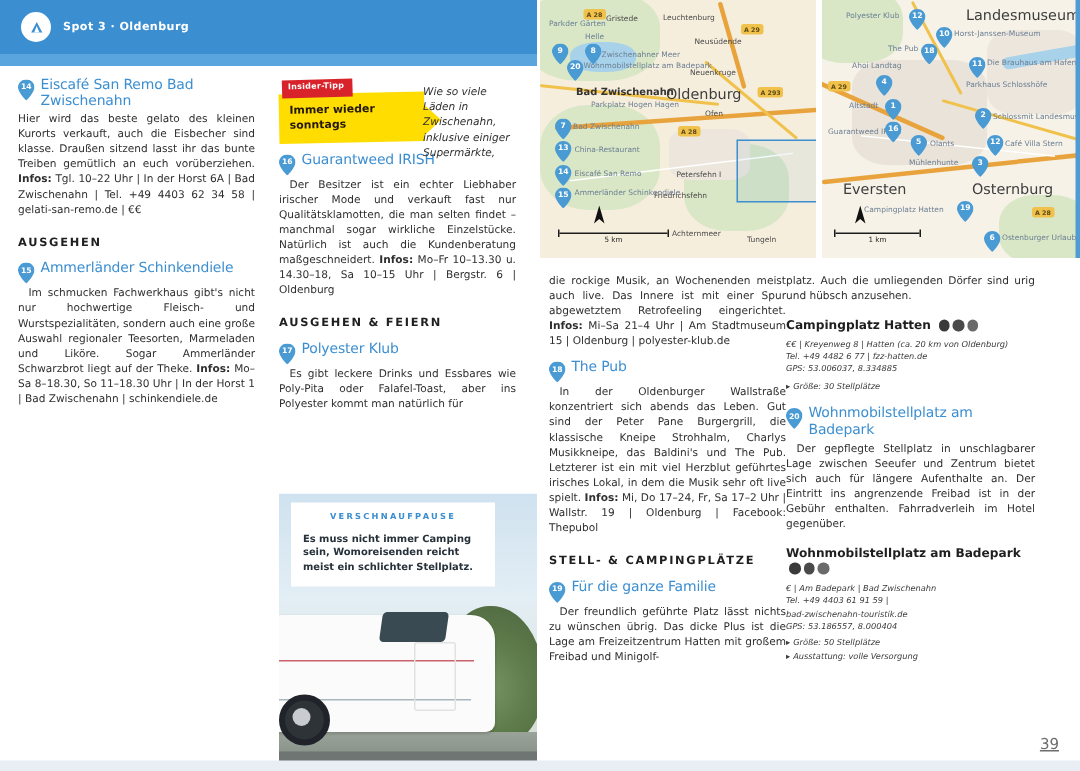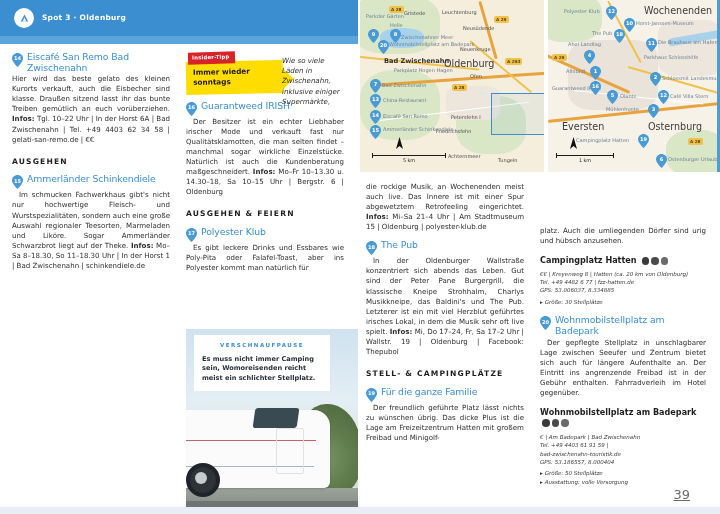--- a/index.html
+++ b/index.html
@@ -93,33 +93,33 @@
   .scalebar{position:absolute;bottom:7px;left:12px;width:74px;}
   .scale-line{position:relative;height:5px;border-left:1px solid #1c1c1c;border-right:1px solid #1c1c1c;}
   .scale-line:after{content:"";position:absolute;left:0;right:0;top:2px;height:1px;background:#1c1c1c;}
   .scale-txt{text-align:center;font-size:4.8px;color:#1c1c1c;margin-top:.5px;}
   .northarrow{position:absolute;bottom:18px;left:34px;}
   .selbox{position:absolute;border:1.4px solid #3f8fd0;background:rgba(63,143,208,.07);}
 
   .rp-body{position:absolute;left:0;top:182px;width:360px;height:332px;}
   .rcol{position:absolute;top:0;width:158px;}
   .rcol-a{left:6px;}
-  .rcol-b{left:180px;width:166px;margin-top:44px;}
+  .rcol-b{left:164px;width:166px;}
 
   .place-name{font-size:8.1px;font-weight:bold;color:#1f1f1f;margin:9px 0 3px 0;display:flex;align-items:center;gap:3px;flex-wrap:wrap;}
   .amen{display:inline-flex;gap:2px;margin-left:2px;}
   .amen i{width:7.5px;height:7.5px;border-radius:50%;background:#3a3a3a;display:inline-block;position:relative;}
   .amen i:nth-child(2){background:#4a4a4a;}
   .amen i:nth-child(3){background:#6a6a6a;}
   .meta{font-size:5.5px;line-height:1.52;color:#3a3a3a;font-style:italic;}
   .bullets{margin-top:3px;}
   .bullet{font-size:5.5px;line-height:1.6;color:#3a3a3a;font-style:italic;}
   .bullet:before{content:"\25B8";color:#3a3a3a;margin-right:2px;font-style:normal;}
 
-  .pagenum{position:absolute;right:30px;bottom:10px;font-size:13px;color:#6d6d6d;text-decoration:underline;}
+  .pagenum{position:absolute;right:14px;bottom:10px;font-size:10px;color:#6d6d6d;text-decoration:underline;}
   .botband{position:absolute;left:0;bottom:0;width:720px;height:7px;background:#e8eef4;}
 </style>
 </head>
 <body>
 
 <div class="spread">
 
   <div class="page-left">
 
     <div class="topbar"></div>
@@ -336,21 +336,21 @@
         <div class="urban" style="left:20px;top:40px;width:90px;height:70px;background:#eae3d9;"></div>
         <div class="urban" style="left:110px;top:20px;width:64px;height:56px;background:#ece6dd;"></div>
         <div class="water" style="left:120px;top:34px;width:56px;height:8px;border-radius:4px;transform:rotate(-10deg);"></div>
         <div class="road-o" style="left:-6px;top:52px;width:96px;transform:rotate(24deg);"></div>
         <div class="road-o" style="left:0px;top:120px;width:180px;transform:rotate(-6deg);"></div>
         <div class="road-y" style="left:60px;top:0px;width:70px;transform:rotate(62deg);"></div>
         <div class="road-y" style="left:80px;top:66px;width:96px;transform:rotate(16deg);"></div>
         <div class="road-w" style="left:26px;top:90px;width:130px;transform:rotate(6deg);"></div>
         <div class="shield" style="left:4px;top:54px;">A 29</div>
         <div class="shield" style="left:140px;top:138px;">A 28</div>
-        <div class="mlabel city" style="left:96px;top:4px;">Wochenenden</div>
+        <div class="mlabel city" style="left:96px;top:4px;">Landesmuseum</div>
         <div class="mlabel city" style="left:14px;top:120px;">Eversten</div>
         <div class="mlabel city" style="left:100px;top:120px;">Osternburg</div>
         <div class="mlabel poi" style="left:18px;top:68px;">Altstadt</div>
         <div class="mlabel poi" style="left:16px;top:8px;">Polyester Klub</div>
         <div class="mlabel poi" style="left:88px;top:20px;">Horst-Janssen-Museum</div>
         <div class="mlabel poi" style="left:44px;top:30px;">The Pub</div>
         <div class="mlabel poi" style="left:110px;top:40px;width:42px;line-height:1.05;">Die Brauhaus am Hafen</div>
         <div class="mlabel poi" style="left:20px;top:41px;">Ahoi Landtag</div>
         <div class="mlabel poi" style="left:96px;top:55px;width:40px;line-height:1.05;">Parkhaus Schlosshöfe</div>
         <div class="mlabel poi" style="left:114px;top:76px;width:42px;line-height:1.05;">Schlossmit Landesmuseum</div>

